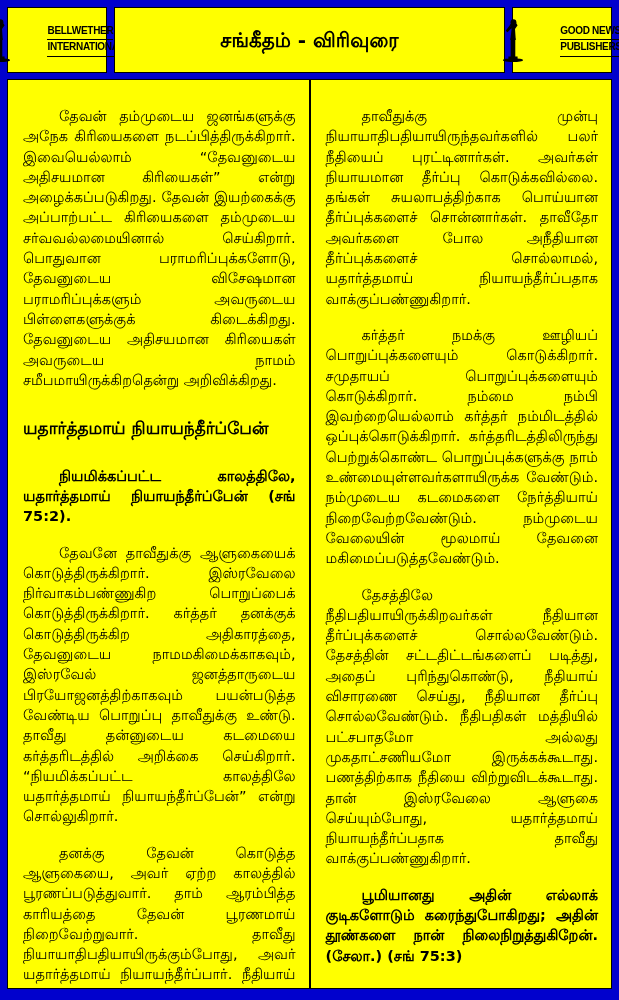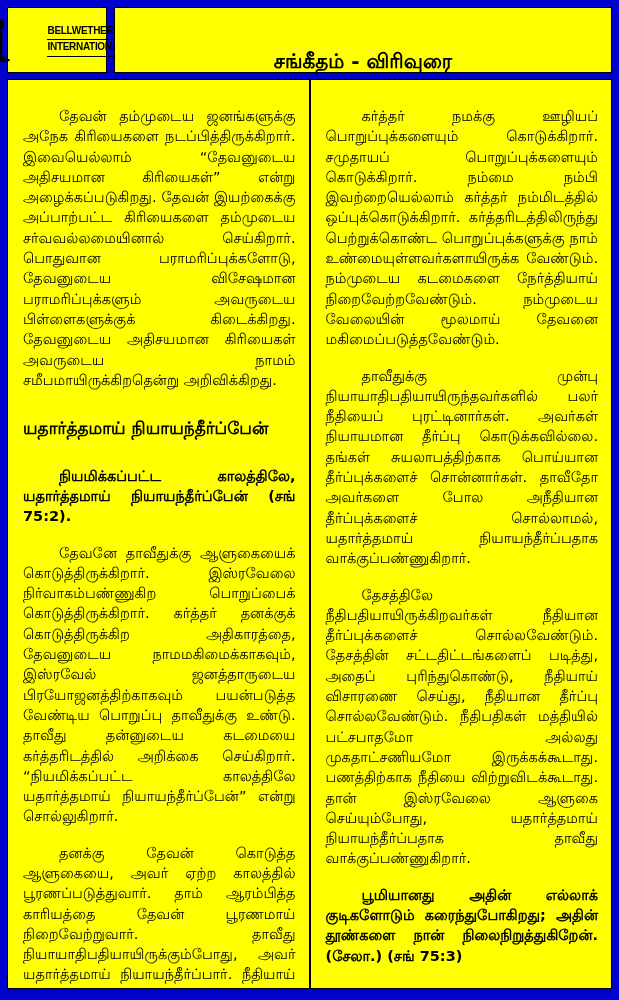--- a/index.html
+++ b/index.html
@@ -30,21 +30,21 @@
   .logo-icon { flex: 0 0 auto; display: flex; }
   .logo-text {
     display: flex; flex-direction: column; align-items: flex-start;
     font-family: "Liberation Sans", sans-serif;
     font-weight: bold; font-size: 10px; line-height: 1.45;
     letter-spacing: -0.3px; white-space: nowrap; margin-left: 32px;
   }
   .logo-text span { border-bottom: 1.5px solid #000; padding-bottom: 1px; }
   .title-box {
     flex: 1 1 auto;
-    display: flex; flex-direction: column; align-items: center; justify-content: flex-end;
+    display: flex; flex-direction: column; align-items: center; justify-content: center;
     gap: 3px;
   }
   .title-tamil {
     font-weight: bold; font-size: 20px; line-height: 1.1;
     font-family: "DejaVu Sans", sans-serif;
   }
   .title-english {
     font-family: "Liberation Serif", serif;
     font-size: 25px; line-height: 1.05; letter-spacing: 1px;
   }
@@ -91,35 +91,53 @@
       <span class="logo-text">
         <span>BELLWETHER</span>
         <span>INTERNATIONAL</span>
       </span>
     </div>
 
     <div class="box title-box">
       <div class="title-tamil">சங்கீதம் - விரிவுரை</div>
     </div>
 
+    <div class="box logo-box">
+      <span class="logo-icon">
+        <svg width="22" height="46" viewBox="0 0 24 48" aria-hidden="true">
+          <g fill="#000000">
+            <ellipse cx="12" cy="46" rx="11" ry="2"></ellipse>
+            <rect x="7" y="42" width="10" height="4"></rect>
+            <rect x="9.5" y="22" width="5" height="21"></rect>
+            <path d="M9 24 L15 24 L14.2 12 L17 8 L13 2 L8.5 7.5 L10.5 12 Z"></path>
+            <circle cx="12.5" cy="4.5" r="3.2"></circle>
+            <path d="M8.5 8 L4 14 L6 15.5 L10.5 11 Z"></path>
+          </g>
+        </svg>
+      </span>
+      <span class="logo-text">
+        <span>GOOD NEWS</span>
+        <span>PUBLISHERS</span>
+      </span>
+    </div>
 
   </header>
 
   <main class="columns">
 
     <section class="box col">
       <p class="para">தேவன் தம்முடைய ஜனங்களுக்கு அநேக கிரியைகளை நடப்பித்திருக்கிறார். இவையெல்லாம் “தேவனுடைய அதிசயமான கிரியைகள்” என்று அழைக்கப்படுகிறது. தேவன் இயற்கைக்கு அப்பாற்பட்ட கிரியைகளை தம்முடைய சர்வவல்லமையினால் செய்கிறார். பொதுவான பராமரிப்புக்களோடு, தேவனுடைய விசேஷமான பராமரிப்புக்களும் அவருடைய பிள்ளைகளுக்குக் கிடைக்கிறது. தேவனுடைய அதிசயமான கிரியைகள் அவருடைய நாமம் சமீபமாயிருக்கிறதென்று அறிவிக்கிறது.</p>
       <h2 class="heading first">யதார்த்தமாய் நியாயந்தீர்ப்பேன்</h2>
       <p class="para verse">நியமிக்கப்பட்ட காலத்திலே, யதார்த்தமாய் நியாயந்தீர்ப்பேன் (சங் 75:2).</p>
       <p class="para">தேவனே தாவீதுக்கு ஆளுகையைக் கொடுத்திருக்கிறார். இஸ்ரவேலை நிர்வாகம்பண்ணுகிற பொறுப்பைக் கொடுத்திருக்கிறார். கர்த்தர் தனக்குக் கொடுத்திருக்கிற அதிகாரத்தை, தேவனுடைய நாமமகிமைக்காகவும், இஸ்ரவேல் ஜனத்தாருடைய பிரயோஜனத்திற்காகவும் பயன்படுத்த வேண்டிய பொறுப்பு தாவீதுக்கு உண்டு. தாவீது தன்னுடைய கடமையை கர்த்தரிடத்தில் அறிக்கை செய்கிறார். “நியமிக்கப்பட்ட காலத்திலே யதார்த்தமாய் நியாயந்தீர்ப்பேன்” என்று சொல்லுகிறார்.</p>
       <p class="para">தனக்கு தேவன் கொடுத்த ஆளுகையை, அவர் ஏற்ற காலத்தில் பூரணப்படுத்துவார். தாம் ஆரம்பித்த காரியத்தை தேவன் பூரணமாய் நிறைவேற்றுவார். தாவீது நியாயாதிபதியாயிருக்கும்போது, அவர் யதார்த்தமாய் நியாயந்தீர்ப்பார். நீதியாய் நியாயவிசாரணை செய்வார்.</p>
     </section>
 
     <section class="box col">
+      <p class="para">தாவீதுக்கு முன்பு நியாயாதிபதியாயிருந்தவர்களில் பலர் நீதியைப் புரட்டினார்கள். அவர்கள் நியாயமான தீர்ப்பு கொடுக்கவில்லை. தங்கள் சுயலாபத்திற்காக பொய்யான தீர்ப்புக்களைச் சொன்னார்கள். தாவீதோ அவர்களை போல அநீதியான தீர்ப்புக்களைச் சொல்லாமல், யதார்த்தமாய் நியாயந்தீர்ப்பதாக வாக்குப்பண்ணுகிறார்.</p>
       <p class="para">கர்த்தர் நமக்கு ஊழியப் பொறுப்புக்களையும் கொடுக்கிறார். சமுதாயப் பொறுப்புக்களையும் கொடுக்கிறார். நம்மை நம்பி இவற்றையெல்லாம் கர்த்தர் நம்மிடத்தில் ஒப்புக்கொடுக்கிறார். கர்த்தரிடத்திலிருந்து பெற்றுக்கொண்ட பொறுப்புக்களுக்கு நாம் உண்மையுள்ளவர்களாயிருக்க வேண்டும். நம்முடைய கடமைகளை நேர்த்தியாய் நிறைவேற்றவேண்டும். நம்முடைய வேலையின் மூலமாய் தேவனை மகிமைப்படுத்தவேண்டும்.</p>
-      <p class="para">தாவீதுக்கு முன்பு நியாயாதிபதியாயிருந்தவர்களில் பலர் நீதியைப் புரட்டினார்கள். அவர்கள் நியாயமான தீர்ப்பு கொடுக்கவில்லை. தங்கள் சுயலாபத்திற்காக பொய்யான தீர்ப்புக்களைச் சொன்னார்கள். தாவீதோ அவர்களை போல அநீதியான தீர்ப்புக்களைச் சொல்லாமல், யதார்த்தமாய் நியாயந்தீர்ப்பதாக வாக்குப்பண்ணுகிறார்.</p>
       <p class="para">தேசத்திலே நீதிபதியாயிருக்கிறவர்கள் நீதியான தீர்ப்புக்களைச் சொல்லவேண்டும். தேசத்தின் சட்டதிட்டங்களைப் படித்து, அதைப் புரிந்துகொண்டு, நீதியாய் விசாரணை செய்து, நீதியான தீர்ப்பு சொல்லவேண்டும். நீதிபதிகள் மத்தியில் பட்சபாதமோ அல்லது முகதாட்சணியமோ இருக்கக்கூடாது. பணத்திற்காக நீதியை விற்றுவிடக்கூடாது. தான் இஸ்ரவேலை ஆளுகை செய்யும்போது, யதார்த்தமாய் நியாயந்தீர்ப்பதாக தாவீது வாக்குப்பண்ணுகிறார்.</p>
       <p class="para verse">பூமியானது அதின் எல்லாக் குடிகளோடும் கரைந்துபோகிறது; அதின் தூண்களை நான் நிலைநிறுத்துகிறேன். (சேலா.) (சங் 75:3)</p>
     </section>
 
   </main>
 
 </div>
 
 </body></html>

